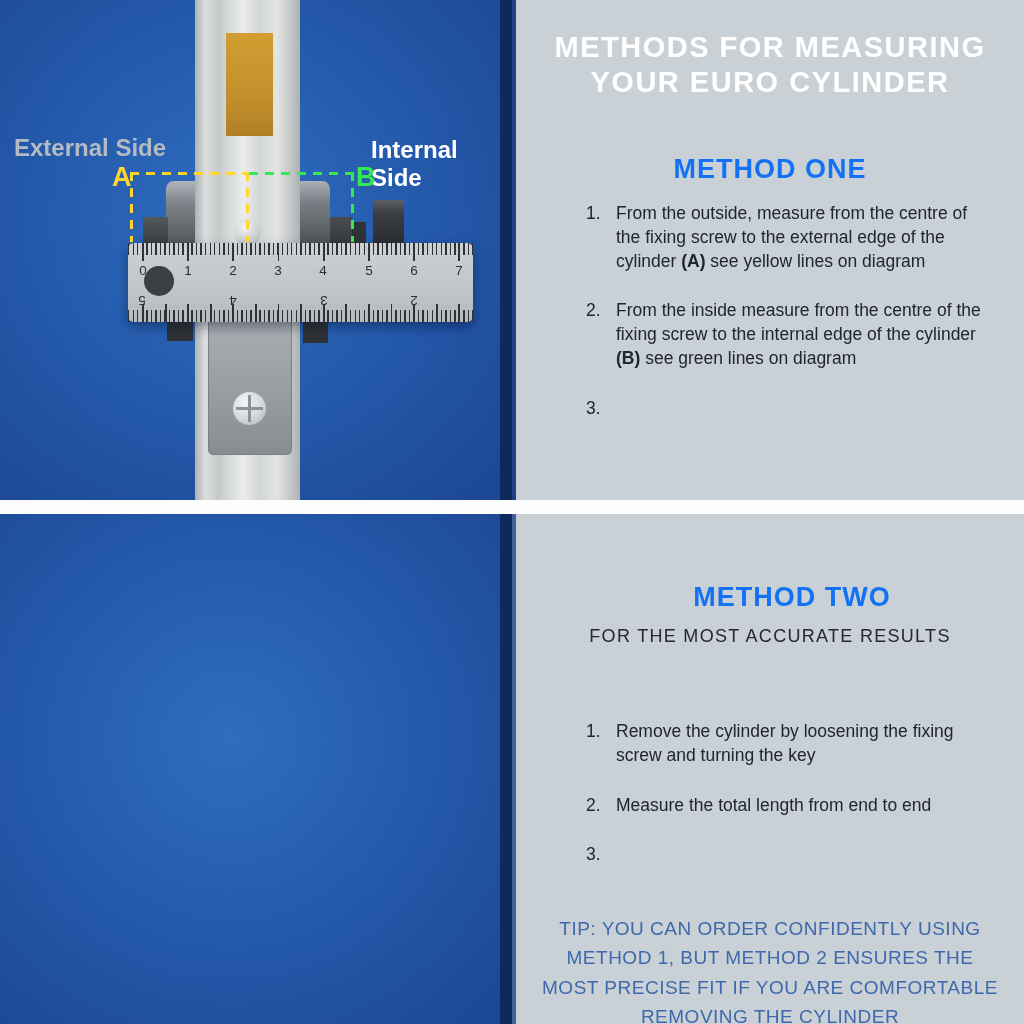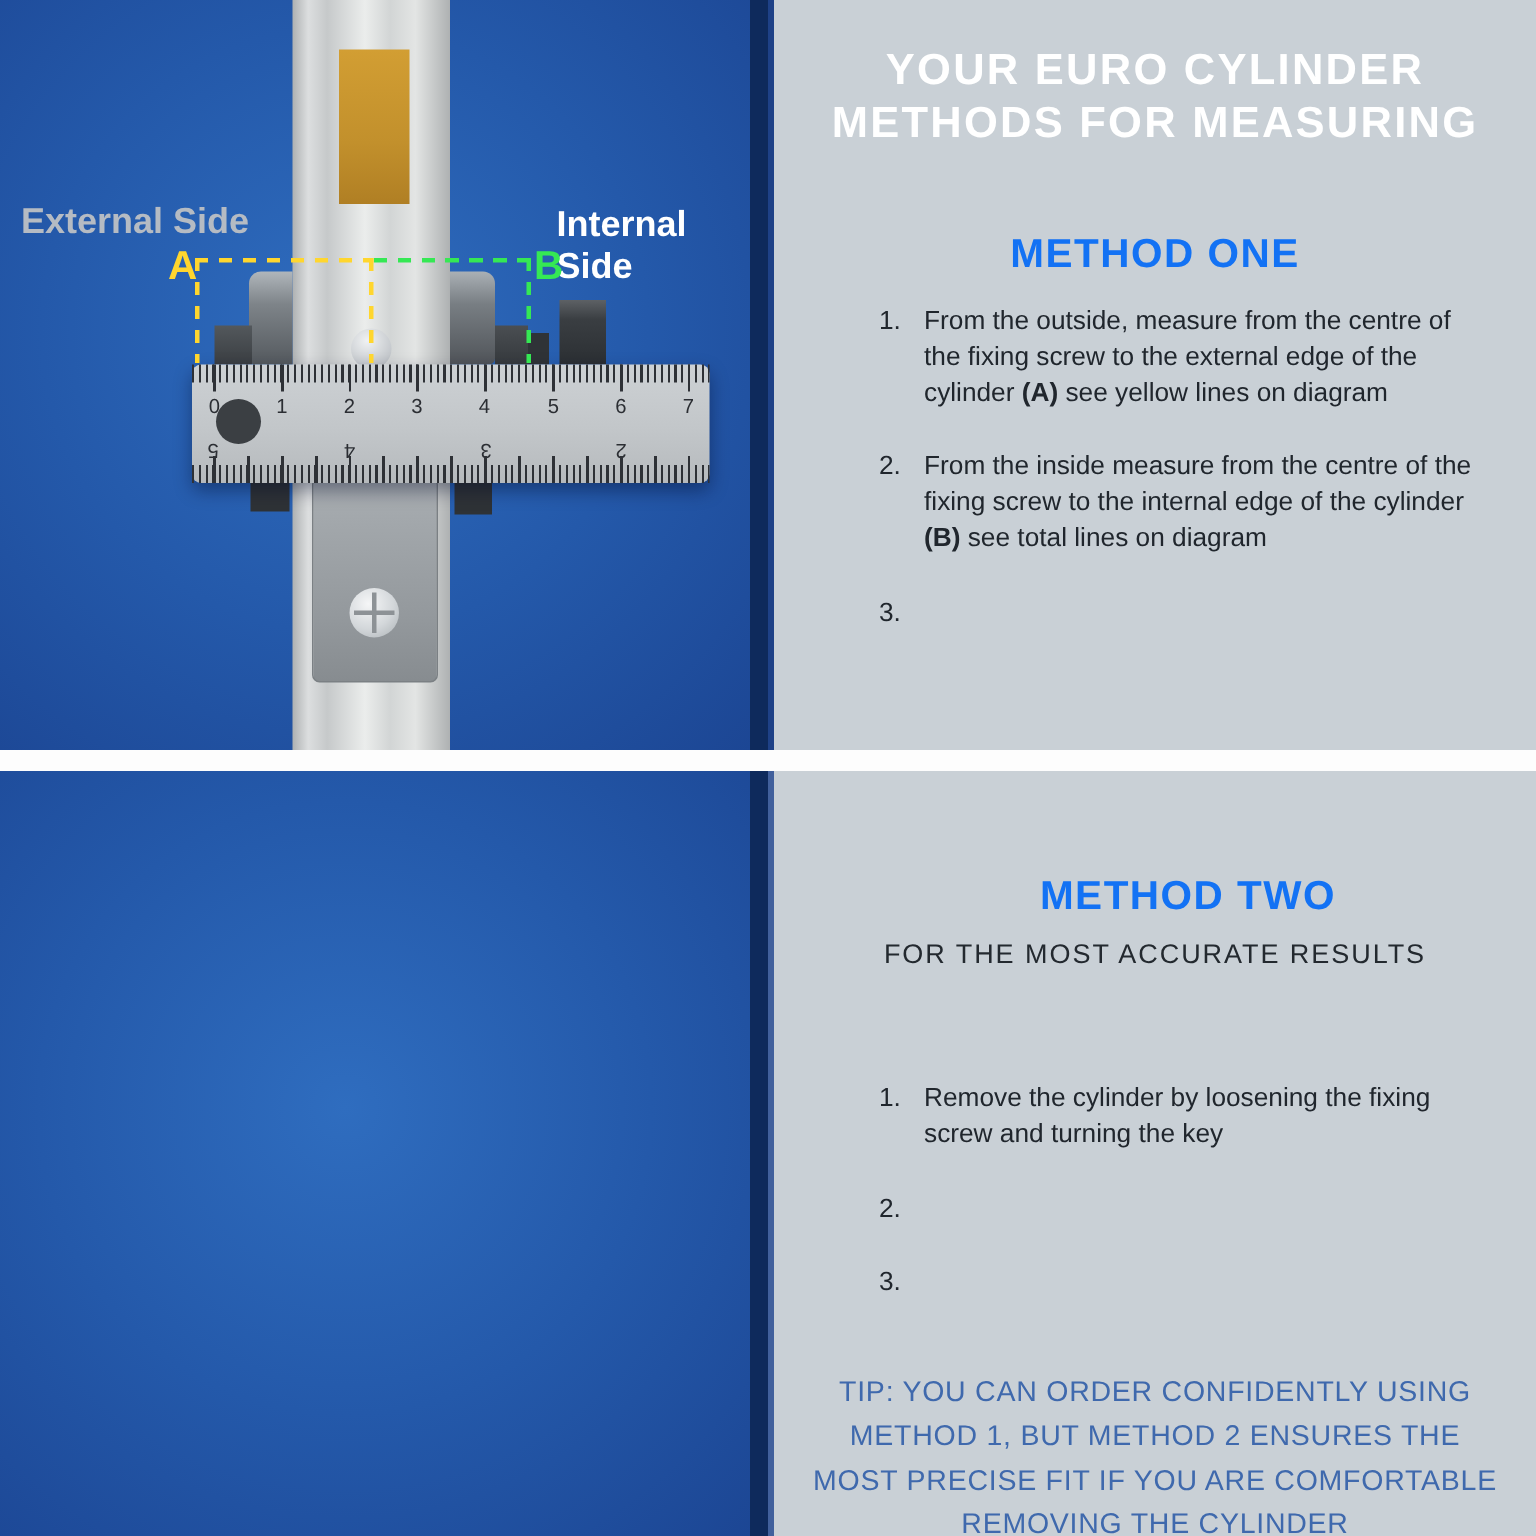--- a/index.html
+++ b/index.html
@@ -127,32 +127,32 @@
       <span class="rn-inv" style="left:105px;top:50px;">4</span>
       <span class="rn-inv" style="left:196px;top:50px;">3</span>
       <span class="rn-inv" style="left:286px;top:50px;">2</span>
       <div class="ticks t-mm-bot" style="background:repeating-linear-gradient(90deg,#2e3136 0 1.4px,transparent 1.4px 4.53px);"></div>
       <div class="ticks t-cm-bot" style="left:14px;right:2px;background:repeating-linear-gradient(90deg,#2e3136 0 1.9px,transparent 1.9px 22.6px);"></div>
     </div>
   </div>
 
   <div id="p-tr" class="panel">
     <div class="main-title">
+      <div>METHODS FOR MEASURING</div>
       <div>YOUR EURO CYLINDER</div>
-      <div>METHODS FOR MEASURING</div>
     </div>
     <div class="method-title" id="mt-one">METHOD ONE</div>
     <ol class="steps" id="steps-one">
       <li>
         <span class="num">1.</span>
         <span><span>From the outside, measure from the centre of the fixing screw to the external edge of the cylinder </span><b>(A)</b><span> see yellow lines on diagram</span></span>
       </li>
       <li>
         <span class="num">2.</span>
-        <span><span>From the inside measure from the centre of the fixing screw to the internal edge of the cylinder </span><b>(B)</b><span> see total lines on diagram</span></span>
+        <span><span>From the inside measure from the centre of the fixing screw to the internal edge of the cylinder </span><b>(B)</b><span> see green lines on diagram</span></span>
       </li>
       <li>
         <span class="num">3.</span>
       </li>
     </ol>
   </div>
 
   <div id="divider"></div>
 
   <div id="q-bl" class="quad-blue">
@@ -184,20 +184,21 @@
   <div id="p-br" class="panel">
     <div class="method-title" id="mt-two">METHOD TWO</div>
     <div class="subtitle">FOR THE MOST ACCURATE RESULTS</div>
     <ol class="steps" id="steps-two">
       <li>
         <span class="num">1.</span>
         <span>Remove the cylinder by loosening the fixing screw and turning the key</span>
       </li>
       <li>
         <span class="num">2.</span>
+        <span>Measure the total length from end to end</span>
       </li>
       <li>
         <span class="num">3.</span>
       </li>
     </ol>
     <div class="tip">TIP:  YOU CAN ORDER CONFIDENTLY USING METHOD 1, BUT METHOD 2 ENSURES THE MOST PRECISE FIT IF YOU ARE COMFORTABLE REMOVING THE CYLINDER</div>
   </div>
 
 </div>
 

